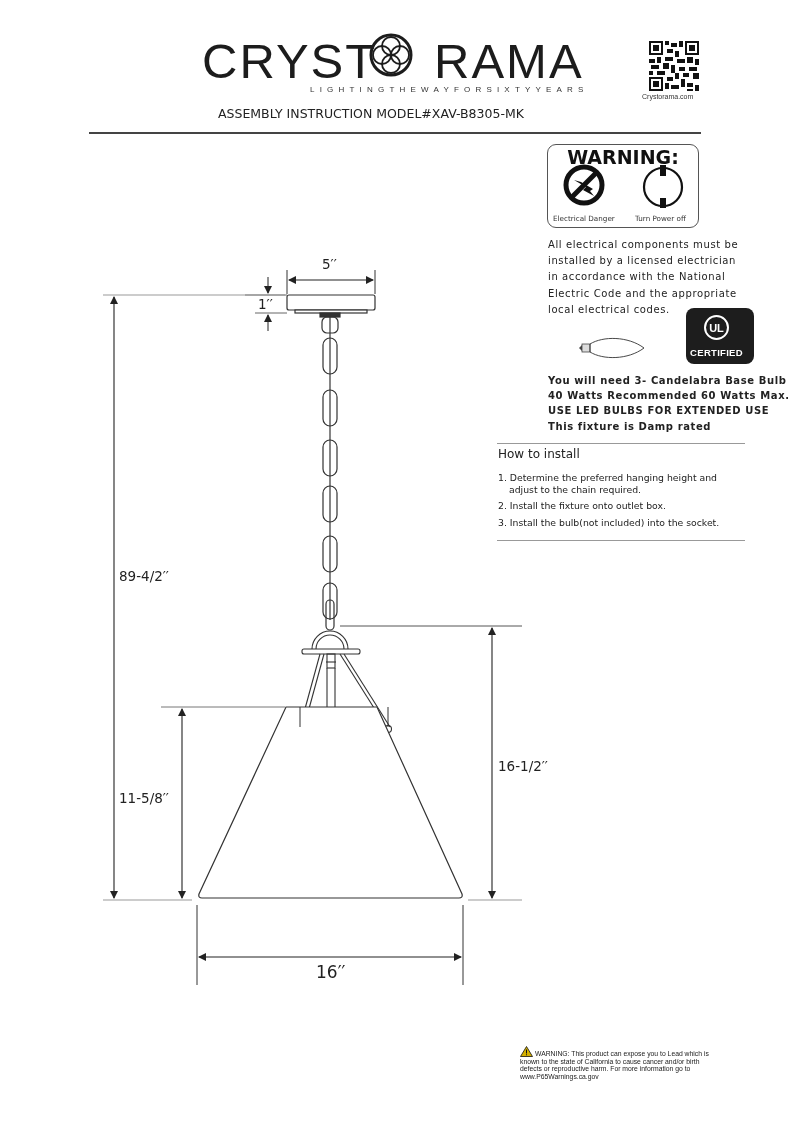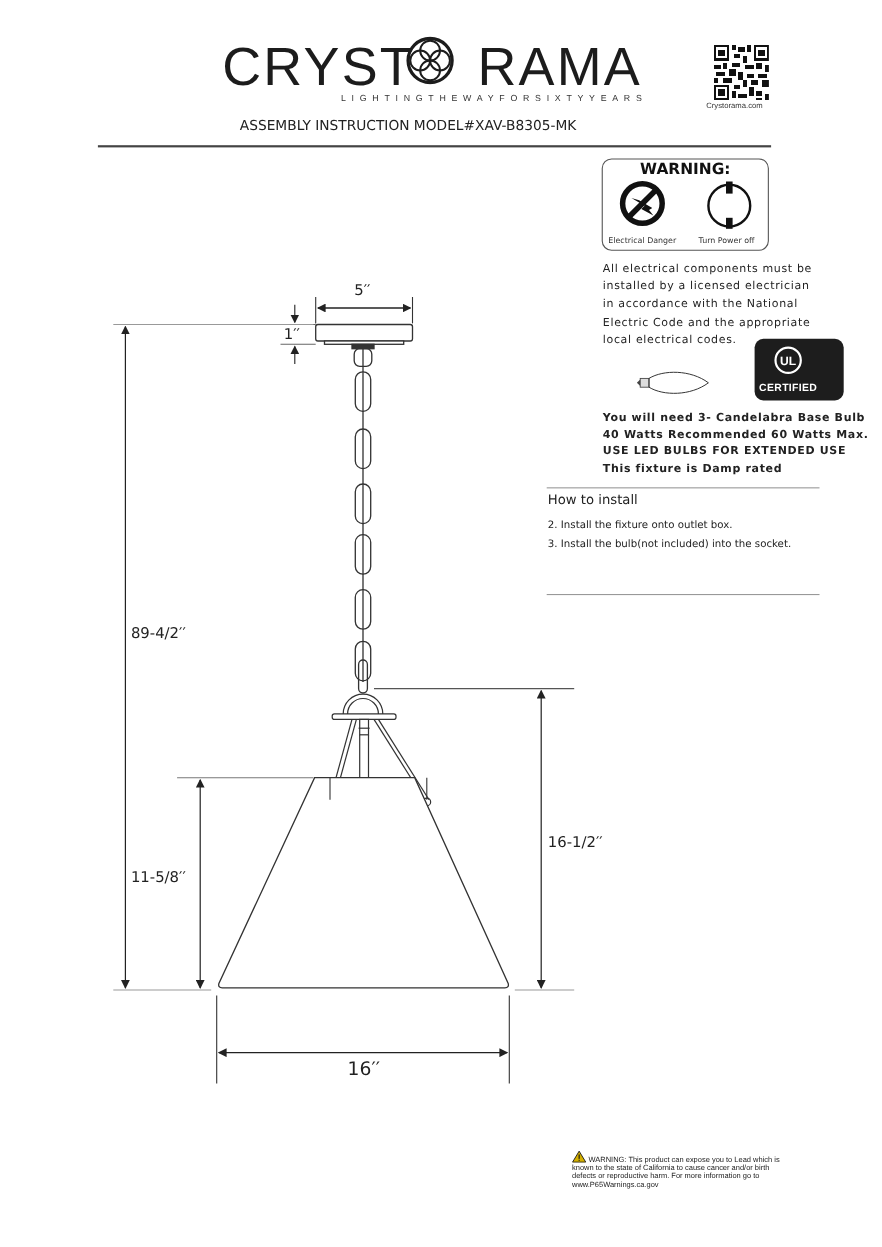--- a/index.html
+++ b/index.html
@@ -13,28 +13,28 @@
   .tagline { left:310px; top:85px; font-family:"Liberation Sans", sans-serif; font-size:8px;
              letter-spacing:5.2px; color:#333; white-space:nowrap; }
   .qr { left:649px; top:41px; width:50px; height:50px; }
   .qr-caption { left:642px; top:93px; font-family:"Liberation Sans", sans-serif; font-size:7px; color:#333; }
   .doc-title { left:218px; top:106px; font-family:"DejaVu Sans", sans-serif; font-size:12.5px;
                color:#222; white-space:nowrap; }
   .rule-top { left:89px; top:132px; width:612px; height:1.5px; background:#444; }
   .warn-box { left:547px; top:144px; width:150px; height:82px; border:1.5px solid #555;
               border-radius:9px; }
   .warn-title { left:0; top:1px; width:150px; text-align:center; font-weight:bold;
-                font-family:"DejaVu Sans", sans-serif; font-size:14px; color:#111; }
+                font-family:"DejaVu Sans", sans-serif; font-size:19px; color:#111; }
   .warn-lbl { font-size:7.2px; color:#333; white-space:nowrap; top:69px; }
   .notes p, .bulb-notes p { margin:0; font-size:10px; letter-spacing:0.6px; color:#222;
                             line-height:16.2px; white-space:nowrap; }
   .notes { left:548px; top:237px; }
   .bulb-notes { left:548px; top:373px; }
   .bulb-notes p { line-height:15.2px;font-weight:bold; }
-  .ul-badge { left:686px; top:308px; width:81px; height:56px; background:#1d1d1d; border-radius:8px; }
+  .ul-badge { left:686px; top:308px; width:68px; height:56px; background:#1d1d1d; border-radius:8px; }
   .ul-text { position:absolute; left:0; bottom:6px; width:61px; text-align:center; color:#fff;
              font-family:"Liberation Sans", sans-serif; font-size:9.5px; font-weight:bold; letter-spacing:0.3px; }
   .hr-gray { height:1px; background:#999; }
   .howto-title { left:498px; top:447px; font-size:12px; color:#222; }
   .howto-list { left:498px; top:472px; width:250px; }
   .howto-list .step { font-size:9.3px; color:#222; line-height:11.5px; margin-bottom:5px;
                       padding-left:11px; text-indent:-11px; }
   .dim { font-family:"DejaVu Sans", sans-serif; font-size:13.5px; color:#222; white-space:nowrap; }
   .prop65 { left:520px; top:1046px; width:192px; font-family:"Liberation Sans", sans-serif;
             font-size:6.8px; line-height:7.6px; color:#222; }
@@ -145,20 +145,21 @@
 <div class="abs bulb-notes">
   <p>You will need 3- Candelabra Base Bulb</p>
   <p>40 Watts Recommended 60 Watts Max.</p>
   <p>USE LED BULBS FOR EXTENDED USE</p>
   <p>This fixture is Damp rated</p>
 </div>
 
 <div class="abs hr-gray" style="left:497px;top:443px;width:248px"></div>
 <div class="abs howto-title">How to install</div>
 <div class="abs howto-list">
+  <div class="step">1. Determine the preferred hanging height and adjust to the chain required.</div>
   <div class="step">2. Install the fixture onto outlet box.</div>
   <div class="step">3. Install the bulb(not included) into the socket.</div>
 </div>
 <div class="abs hr-gray" style="left:497px;top:540px;width:248px"></div>
 
 <svg class="drawing" width="802" height="1134" viewBox="0 0 802 1134">
   <defs>
     <marker id="ah" markerWidth="8" markerHeight="8" refX="7" refY="4" orient="auto-start-reverse" markerUnits="userSpaceOnUse">
       <path d="M0 0 L8 4 L0 8 Z" fill="#222"></path>
     </marker>

